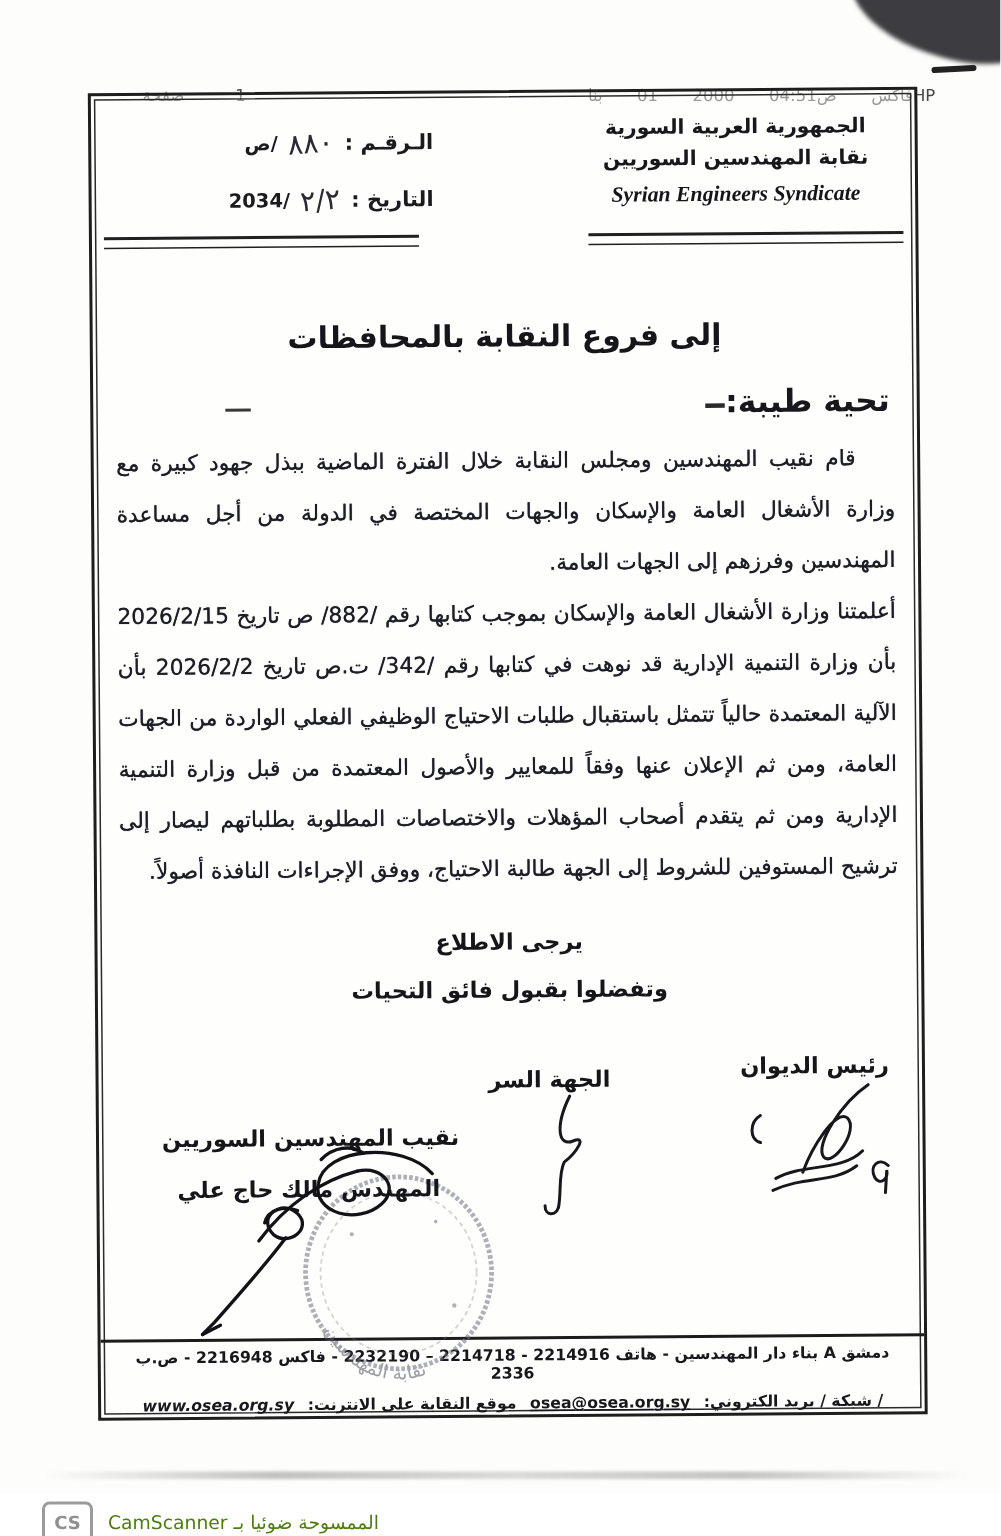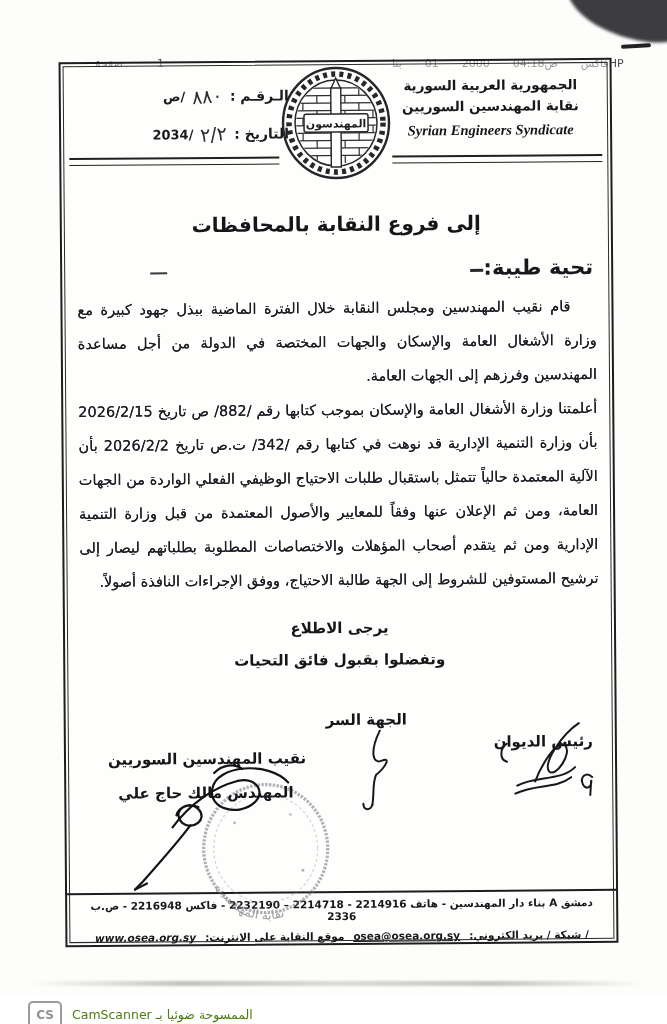--- a/index.html
+++ b/index.html
@@ -45,21 +45,21 @@
   .body-text{position:absolute;top:229px;left:15px;right:15px;direction:rtl;text-align:justify;
     font-size:14.5px;line-height:34px;color:#1d1d26;text-shadow:0 0 .5px currentColor;}
   .body-text p{margin:0;}
   .body-text .p1{text-indent:26px;}
   
   .closing{position:absolute;top:557px;left:0;right:0;text-align:center;direction:rtl;
     font-weight:bold;font-size:15px;color:#15151a;}
   .closing .l2{margin-top:14px;}
   
   .sig-label{position:absolute;direction:rtl;font-weight:bold;font-size:15px;color:#15151a;white-space:nowrap;}
-  .lbl-right{top:641px;right:22px;margin-top:31px;}
+  .lbl-right{top:641px;right:22px;}
   .lbl-center{top:649px;left:260px;}
   .nakib-title{top:687px;left:42px;}
   .nakib-name{top:721px;left:52px;z-index:3;}
   .sig-svg{position:absolute;z-index:4;}
   .sig1{top:655px;right:6px;}
   .sig2{top:663px;left:278px;}
   .sig3{top:690px;left:52px;}
   .stamp{position:absolute;top:712px;left:128px;opacity:.55;z-index:2;}
   
   .footer-sep{position:absolute;left:0;right:0;top:829px;border-top:2px solid #1c1c1c;}
@@ -85,52 +85,33 @@
 
   <div class="fax-header">
     <div class="fax-left">
       <span>صفحة</span>
       <span>1</span>
     </div>
     <div class="fax-right">
       <span dir="rtl">بنا</span>
       <span>01</span>
       <span>2000</span>
-      <span dir="ltr">04:18ص</span>
+      <span dir="ltr">04:51ص</span>
       <span dir="ltr">فاكسHP</span>
     </div>
   </div>
 
   <div class="doc-frame">
 
     <div class="lh-right">
       <div class="ar">الجمهورية العربية السورية</div>
       <div class="ar">نقابة المهندسين السوريين</div>
       <div class="en">Syrian Engineers Syndicate</div>
     </div>
 
-    <div class="seal">
-      <svg width="114" height="116" viewBox="0 0 114 116">
-        <ellipse cx="57" cy="58" rx="53" ry="55" fill="none" stroke="#26262b" stroke-width="2.4"></ellipse>
-        <ellipse cx="57" cy="58" rx="47" ry="49" fill="none" stroke="#26262b" stroke-width="5.5" stroke-dasharray="4 4.2"></ellipse>
-        <ellipse cx="57" cy="58" rx="41" ry="43" fill="none" stroke="#26262b" stroke-width="1.5"></ellipse>
-        <clipPath id="sealclip">
-            <ellipse cx="57" cy="58" rx="40" ry="42"></ellipse>
-          </clipPath>
-        <g clip-path="url(#sealclip)" stroke="#2e2e34" stroke-width="1.2" fill="none">
-          <path d="M15 23 H99 M15 30.5 H99 M15 38 H99 M15 45.5 H99 M15 53 H99 M15 60.5 H99 M15 68 H99 M15 75.5 H99 M15 83 H99 M15 90.5 H99"></path>
-          <path d="M24 23 V98 M52 23 V98 M80 23 V98" stroke-dasharray="7.5 7.5"></path>
-          <path d="M38 23 V98 M66 23 V98 M94 23 V98" stroke-dasharray="7.5 7.5" stroke-dashoffset="7.5"></path>
-        </g>
-        <path d="M52 24 L57 13 L62 24" fill="#fff" stroke="#26262b" stroke-width="1.4"></path>
-        <rect x="52" y="23" width="10" height="79" fill="#fff" stroke="#26262b" stroke-width="1.4"></rect>
-        <rect x="25" y="49" width="64" height="18" rx="2" fill="#fff" stroke="#26262b" stroke-width="1.5"></rect>
-        <text x="57" y="62.5" text-anchor="middle" font-size="11" font-weight="bold" fill="#1d1d22">المهندسون</text>
-      </svg>
-    </div>
 
     <div class="lh-left">
       <div class="lh-row">
         <span>الـرقـم :</span>
         <span class="handwr">٨٨٠</span>
         <span class="suffix">/ص</span>
       </div>
       <div class="lh-row">
         <span>التاريخ :</span>
         <span class="handwr">٢/٢</span>

